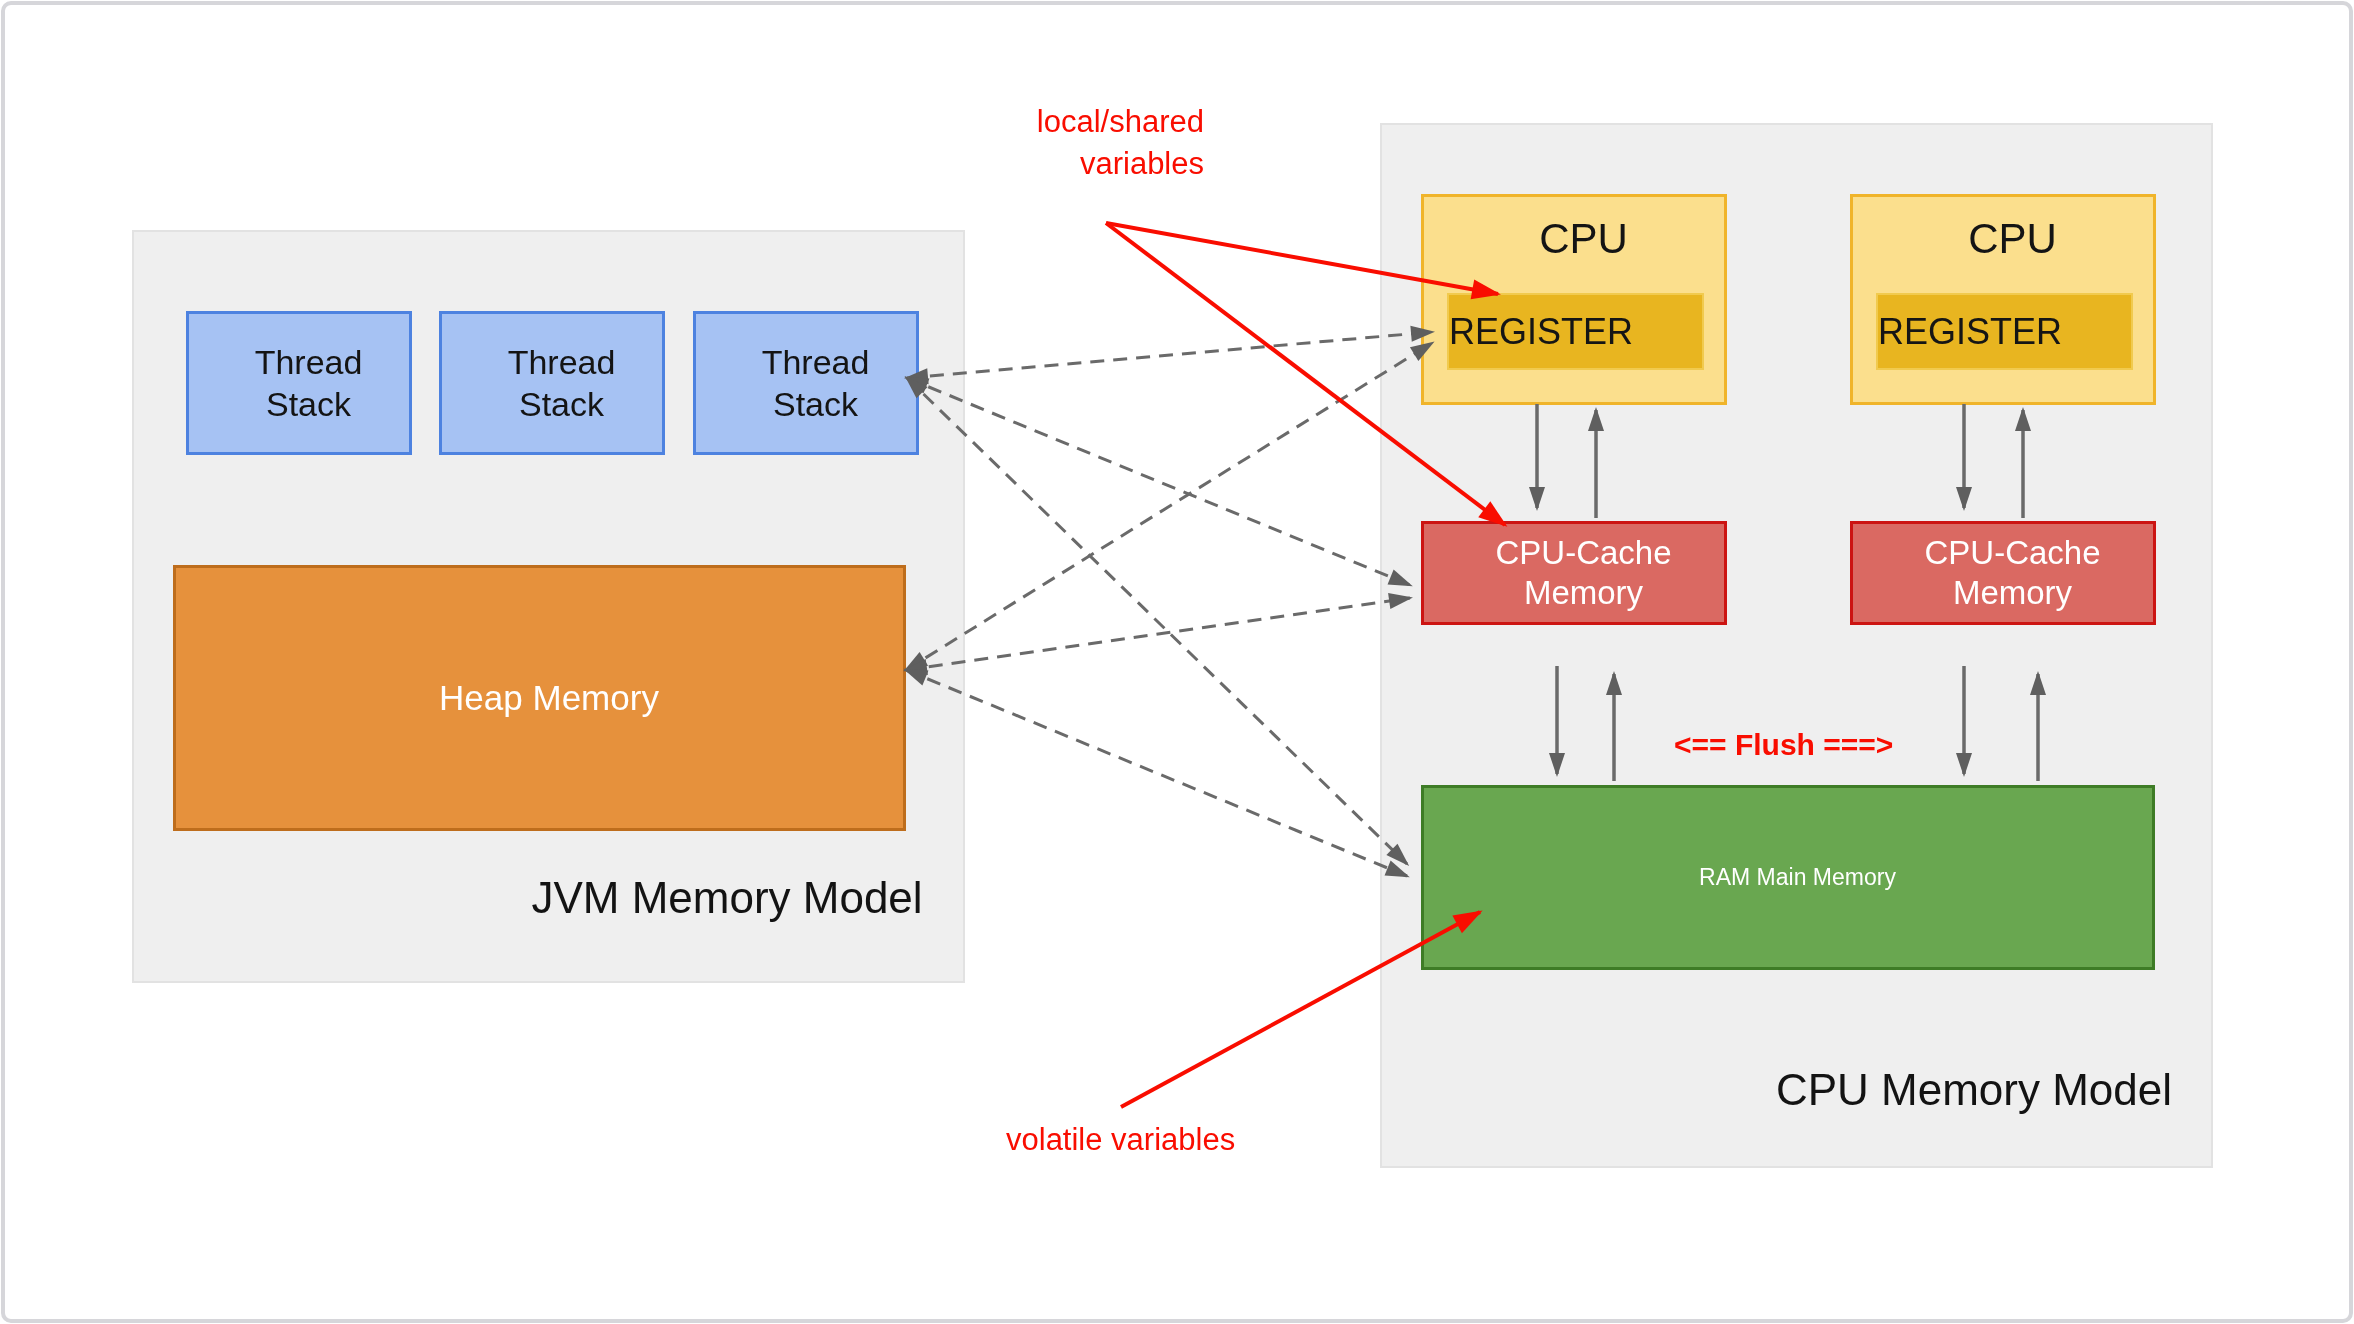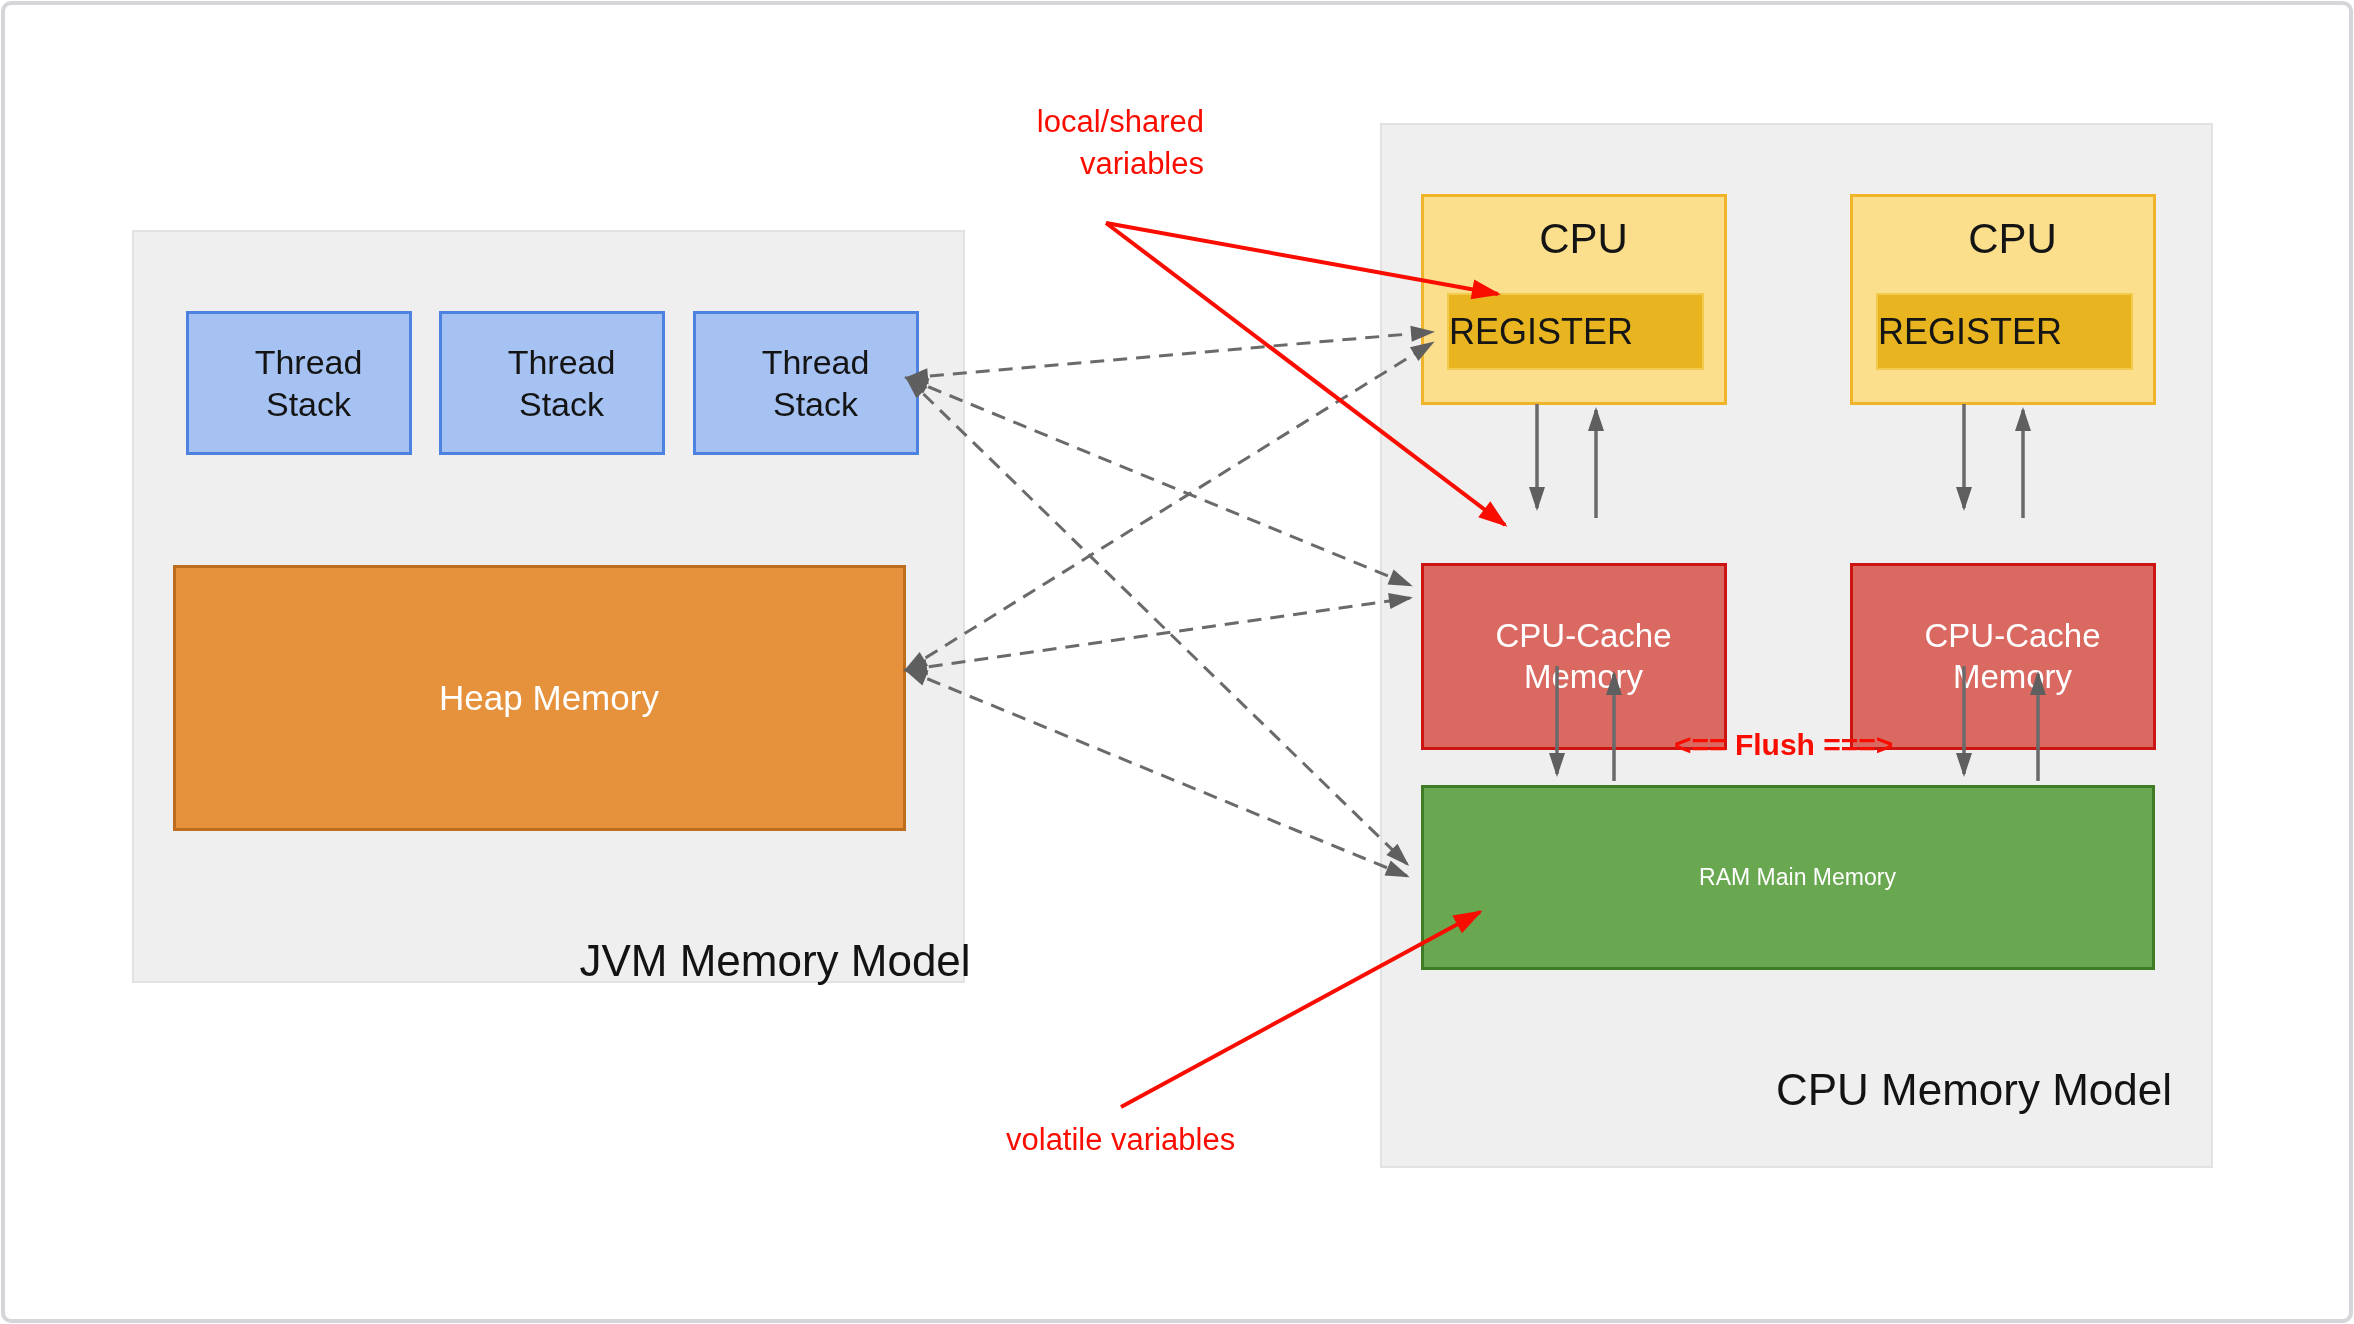--- a/index.html
+++ b/index.html
@@ -13,31 +13,31 @@
   .cpu-panel{left:1380px;top:123px;width:833px;height:1045px;}
   .box{position:absolute;display:flex;align-items:center;justify-content:center;
        text-align:center;box-sizing:border-box;padding-left:19px;}
   .ts{top:79px;width:226px;height:144px;background:#A6C2F3;border:3px solid #4D82E0;
       font-size:34px;line-height:1.25;color:#141414;margin-left:13px;}
   .ts .lbl{width:150px;}
   .ts1{left:39px}.ts2{left:292px}.ts3{left:546px}
   .heap{left:39px;top:333px;width:733px;height:266px;background:#E6913C;border:3px solid #BE6D1C;
         color:#ffffff;font-size:35px;}
   .panel-title{position:absolute;width:400px;text-align:center;font-size:44px;color:#131313;white-space:nowrap;}
-  .jvm-title{left:393px;top:704px;margin-left:48px;}
+  .jvm-title{left:393px;top:641px;}
   .cpu-title{left:392px;top:940px;}
   .cpu-box{top:69px;width:306px;height:211px;background:#FBDF8D;border:3px solid #F0B42A;
            display:block;}
   .cpu1{left:39px}.cpu2{left:468px}
   .cpu-label{margin-top:18px;text-align:center;font-size:42px;color:#141414;}
   .register{position:absolute;left:23px;top:96px;width:253px;height:73px;
             background:#E8B520;border:2px solid #F1CA4E;display:flex;align-items:center;
             font-size:36px;color:#151515;}
-  .cache{top:396px;width:306px;height:187px;background:#DA6962;border:3px solid #CC1412;
-         color:#ffffff;font-size:33px;line-height:1.22;margin-top:42px;}
+  .cache{top:396px;width:306px;height:104px;background:#DA6962;border:3px solid #CC1412;
+         color:#ffffff;font-size:33px;line-height:1.22;}
   .cache .lbl{width:220px;}
   .cache1{left:39px}.cache2{left:468px}
   .ram{left:39px;top:660px;width:734px;height:185px;background:#69A750;border:3px solid #3E7C26;
        color:#ffffff;font-size:23px;}
   .overlay{position:absolute;left:0;top:0;width:2354px;height:1324px;pointer-events:none;}
   .note{position:absolute;color:#F90D00;font-size:31px;line-height:42px;}
   .note-local{left:1000px;top:101px;width:204px;text-align:right;}
   .note-volatile{left:1006px;top:1119px;width:320px;}
   .note-flush{left:1674px;top:724px;font-size:30px;font-weight:700;white-space:nowrap;}
 </style>

